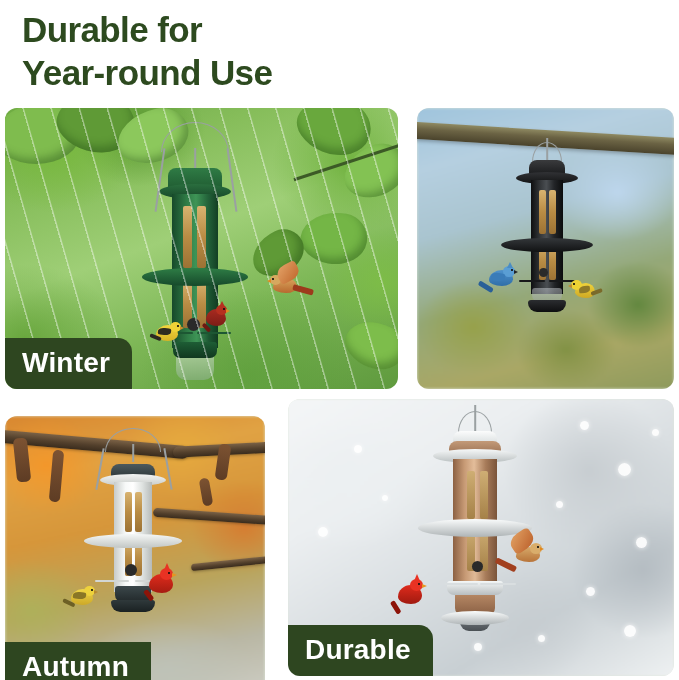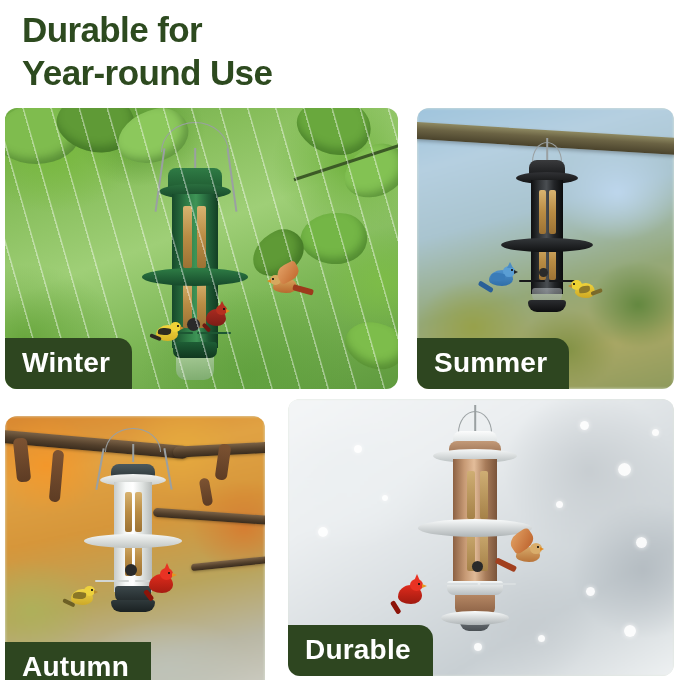--- a/index.html
+++ b/index.html
@@ -392,21 +392,20 @@
 
       <div class="bird" style="left:152px;top:170px;width:34px;height:30px;">
         <div class="b-body" style="width:20px;height:15px;left:6px;top:5px;background:linear-gradient(180deg,#f0d33c 0%,#cfa923 100%);"></div>
         <div class="b-head" style="left:2px;top:2px;width:11px;height:10px;background:#eed234;"></div>
         <div class="b-eye" style="left:4px;top:5px;"></div>
         <div class="b-beak" style="left:-1px;top:5.5px;border-width:2px 4px 2px 0;border-color:transparent #c08b2c transparent transparent;"></div>
         <div class="b-tail" style="left:22px;top:14px;width:12px;height:4px;background:#7a6a2a;transform:rotate(-20deg);"></div>
         <div class="b-wing" style="left:10px;top:8px;width:11px;height:7px;background:#8f7a28;transform:rotate(-6deg);"></div>
       </div>
 
-      <div class="badge">Summer</div>
     </div>
 
     <div class="panel" id="panel-autumn">
       <div class="scene bg-autumn"></div>
 
       <div class="branch-autumn" style="left:-6px;top:22px;width:190px;height:13px;transform:rotate(5deg);"></div>
       <div class="branch-autumn" style="left:168px;top:28px;width:110px;height:11px;transform:rotate(-3deg);"></div>
       <div class="branch-autumn" style="left:148px;top:96px;width:122px;height:9px;transform:rotate(4deg);"></div>
       <div class="branch-autumn" style="left:186px;top:144px;width:80px;height:7px;transform:rotate(-6deg);"></div>
       <div class="pod" style="left:10px;top:22px;width:14px;height:44px;transform:rotate(-6deg);"></div>

